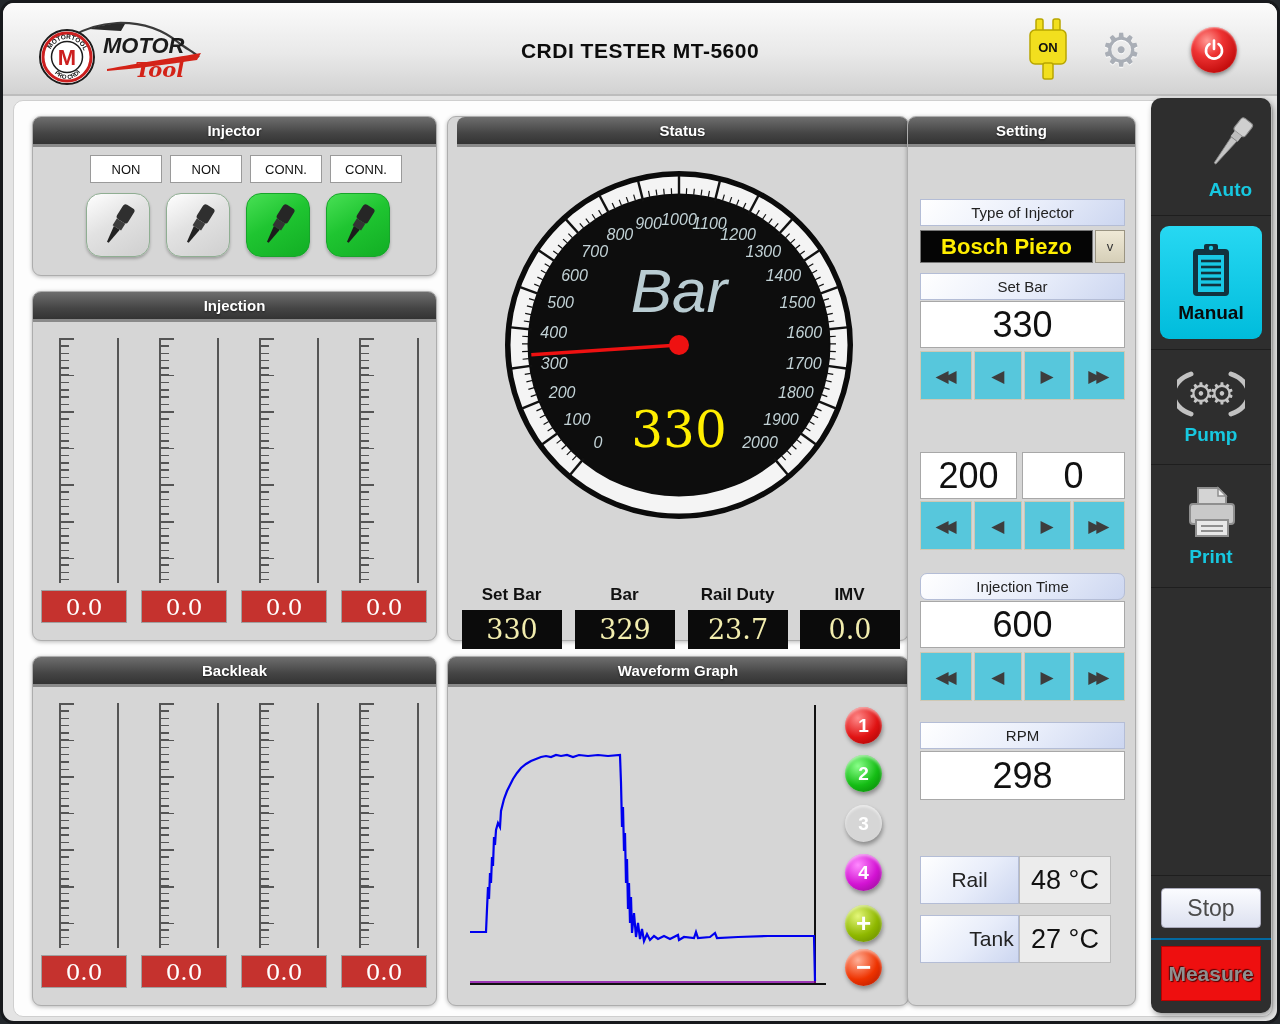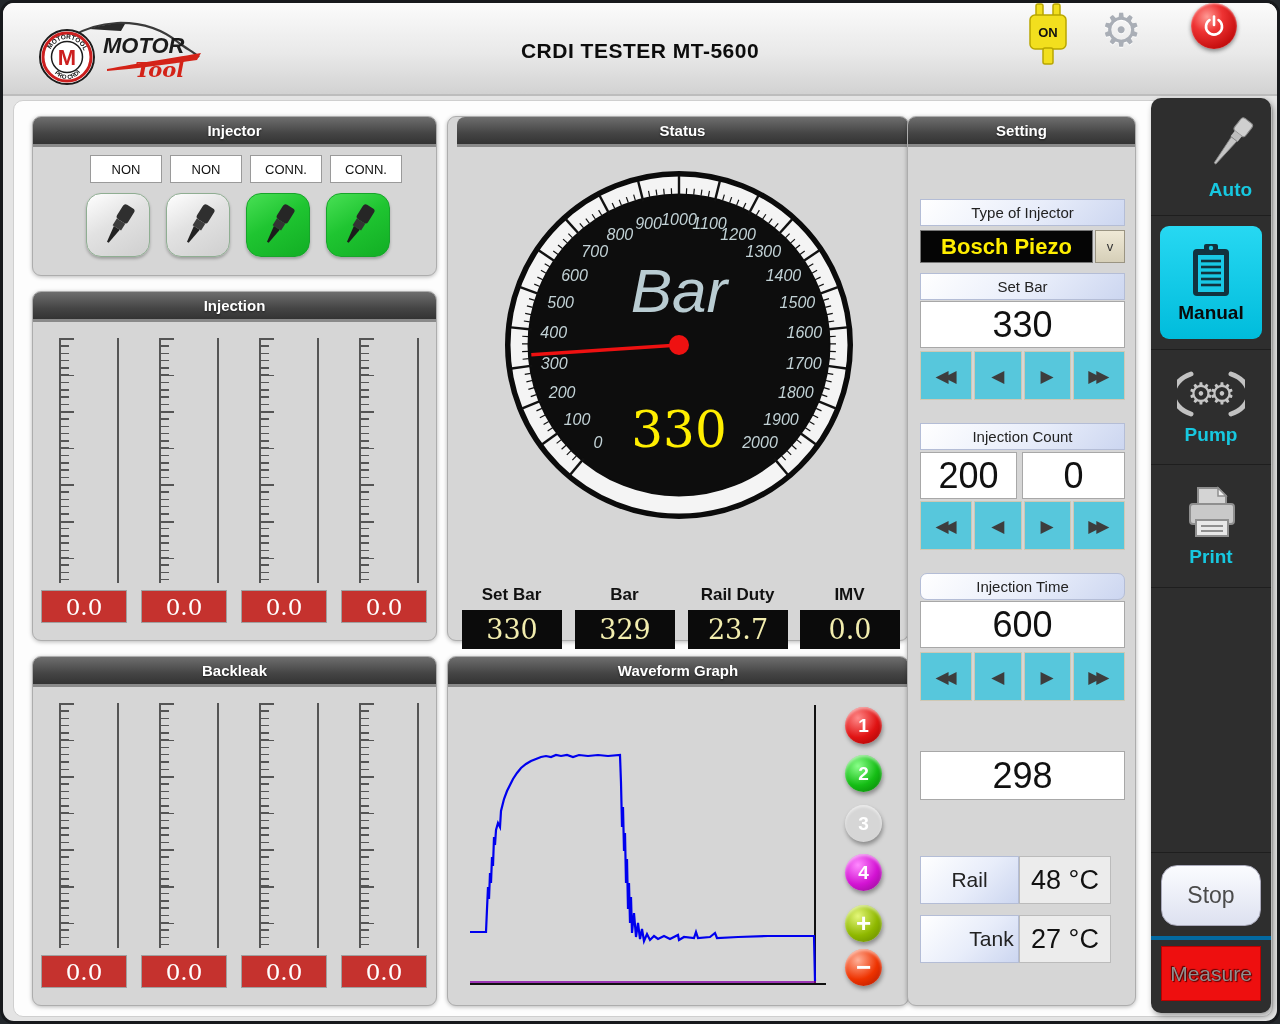--- a/index.html
+++ b/index.html
@@ -7,21 +7,21 @@
   body { background:#23272b; font-family:"Liberation Sans", sans-serif; position:relative; overflow:hidden; }
 
   .window { position:absolute; inset:0; background:#e4e4e4; border-radius:14px; border:3px solid #17191c; overflow:hidden; }
 
   
   .header { position:absolute; left:0; top:0; width:100%; height:93px;
     background:linear-gradient(#fbfbfb,#e9e9e9 55%,#d2d2d2); border-bottom:2px solid #bdbdbd; }
   .app-title { position:absolute; left:0; right:0; top:36px; text-align:center;
     font-size:21px; font-weight:bold; color:#0c0c0c; letter-spacing:.5px; }
   .logo { position:absolute; left:26px; top:10px; }
-  .hdr-icon { position:absolute; top:0; height:93px; display:flex; justify-content:center; cursor:pointer; }
+  .hdr-icon { position:absolute; top:0; height:93px; display:flex; align-items:center; justify-content:center; cursor:pointer; }
   .plug-wrap { left:1012px; width:66px; }
   .gear-wrap { left:1088px; width:60px; }
   .gear { font-family:"DejaVu Sans",sans-serif; font-size:46px; color:#a9aeb6; text-shadow:0 1px 1px #fff; }
   .power-wrap { left:1182px; width:58px; }
   .power-btn { width:46px; height:46px; border-radius:50%;
     background:radial-gradient(circle at 35% 30%, #ff9a95 0%, #ee3333 35%, #c40d0d 75%, #8e0404 100%);
     box-shadow:0 2px 4px rgba(0,0,0,.45), inset 0 1px 2px rgba(255,255,255,.6);
     display:flex; align-items:center; justify-content:center; }
 
   
@@ -97,22 +97,22 @@
 
   
   .sidebar { position:absolute; left:1148px; top:95px; width:120px; height:915px; background:#2e2e2e;
     border-radius:10px; box-shadow:2px 3px 6px rgba(0,0,0,.4); display:flex; flex-direction:column; }
   .side-item { border-bottom:1px solid #1e1e1e; display:flex; flex-direction:column; align-items:center;
     justify-content:center; cursor:pointer; }
   .side-item .cap { color:#17c8e0; font-size:19px; font-weight:bold; margin-top:4px; }
   .side-active { margin:10px 9px; background:linear-gradient(#27d8f2,#00bcdc); border-radius:9px;
     display:flex; flex-direction:column; align-items:center; justify-content:center; flex:1; }
   .side-active .cap { color:#0a0a0a; font-size:19px; font-weight:bold; margin-top:2px; }
-  .btn-stop { margin:12px 10px 10px; height:61px; background:linear-gradient(#fbfcff,#dde1f0);
-    border:1px solid #aab; border-radius:16px; color:#4b4b4b; font-size:23px;
+  .btn-stop { margin:12px 10px 10px; height:40px; background:linear-gradient(#fbfcff,#dde1f0);
+    border:1px solid #aab; border-radius:4px; color:#4b4b4b; font-size:23px;
     display:flex; align-items:center; justify-content:center; cursor:pointer; }
   .btn-measure { margin:6px 10px 12px; height:55px; background:#ee0f0f; border:1px solid #b00;
     color:#8f8f8f; font-size:21px; text-shadow:1px 1px 1px #550000, -1px -1px 1px #550000;
     display:flex; align-items:center; justify-content:center; cursor:pointer; }
 </style>
 </head>
 <body>
 
 <div class="window">
 
@@ -436,39 +436,39 @@
 
       <div class="set-label" style="top:156px;">Set Bar</div>
       <div class="set-value" style="top:184px;">330</div>
       <div class="stepper-row" style="top:234px;">
         <div class="stepper dbl">◀◀</div>
         <div class="stepper">◀</div>
         <div class="stepper">▶</div>
         <div class="stepper dbl">▶▶</div>
       </div>
 
-      <div class="set-label" style="top:306px;">Injection Count</div>
       <div class="set-value" style="top:335px; width:97px;">200</div>
       <div class="set-value" style="top:335px; left:114px; width:103px;">0</div>
       <div class="stepper-row" style="top:384px;">
         <div class="stepper dbl">◀◀</div>
         <div class="stepper">◀</div>
         <div class="stepper">▶</div>
         <div class="stepper dbl">▶▶</div>
       </div>
 
       <div class="set-label" style="top:456px;border-radius:7px;">Injection Time</div>
       <div class="set-value" style="top:484px;">600</div>
       <div class="stepper-row" style="top:535px;">
         <div class="stepper dbl">◀◀</div>
         <div class="stepper">◀</div>
         <div class="stepper">▶</div>
         <div class="stepper dbl">▶▶</div>
       </div>
 
+      <div class="set-label" style="top:605px;">RPM</div>
       <div class="set-value" style="top:634px; height:49px;">298</div>
 
       <div class="temp-label" style="top:739px;">Rail</div>
       <div class="temp-value" style="top:739px;">48 °C</div>
       <div class="temp-label" style="top:798px;padding-left:44px;">Tank</div>
       <div class="temp-value" style="top:798px;">27 °C</div>
     </div>
   </div>
 
   <div class="sidebar">
@@ -517,17 +517,17 @@
         <rect x="14" y="36" width="32" height="16" fill="#e8e8e8" stroke="#8f8f8f" stroke-width="2"></rect>
         <line x1="19" y1="42" x2="41" y2="42" stroke="#8f8f8f" stroke-width="2"></line>
         <line x1="19" y1="47" x2="41" y2="47" stroke="#8f8f8f" stroke-width="2"></line>
       </svg>
       <div class="cap">Print</div>
     </div>
     <div style="flex:1;"></div>
     <div style="border-top:1px solid #1e1e1e;">
       <div class="btn-stop">Stop</div>
     </div>
-    <div style="border-top:4px solid #0369a1;">
+    <div style="border-top:2px solid #0369a1;font-weight:bold;">
       <div class="btn-measure">Measure</div>
     </div>
   </div>
 </div>
 
 </body></html>

